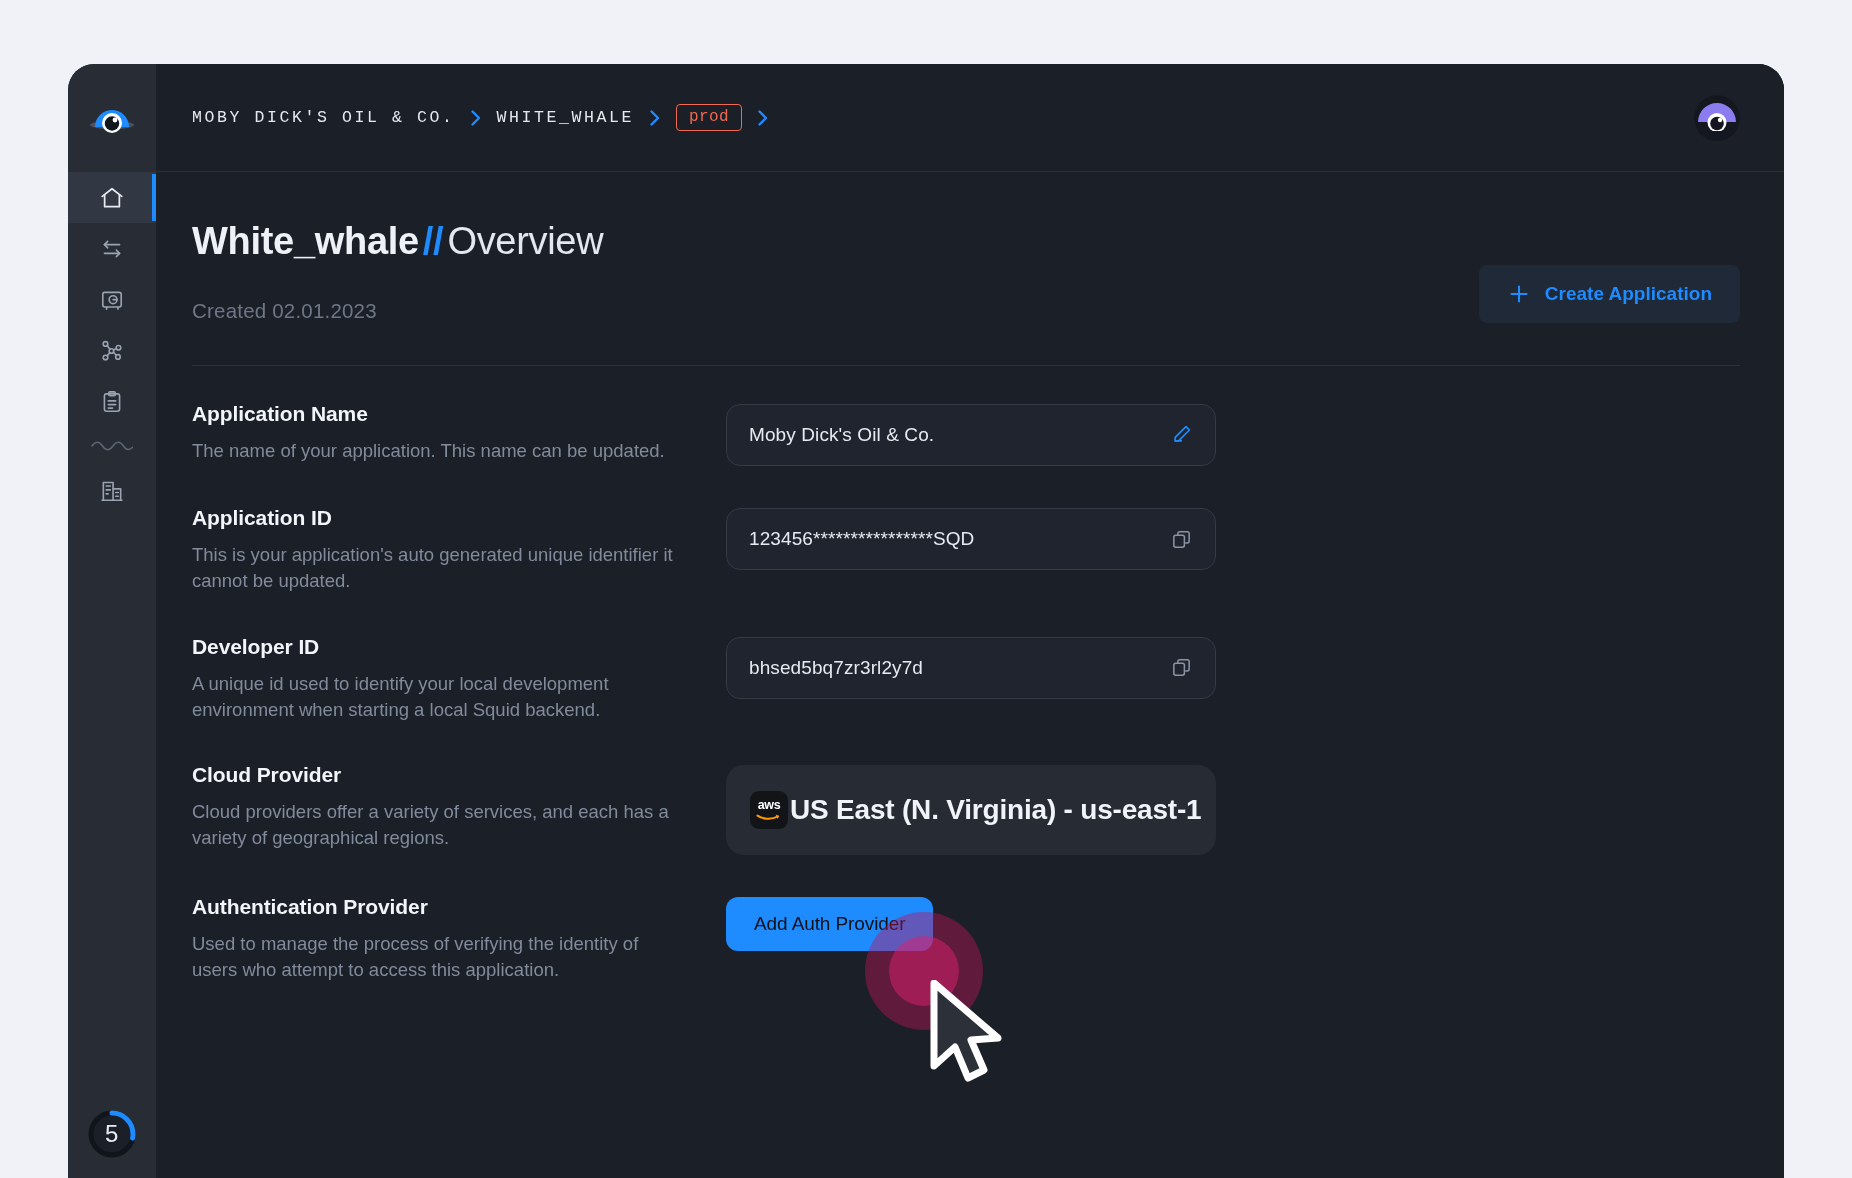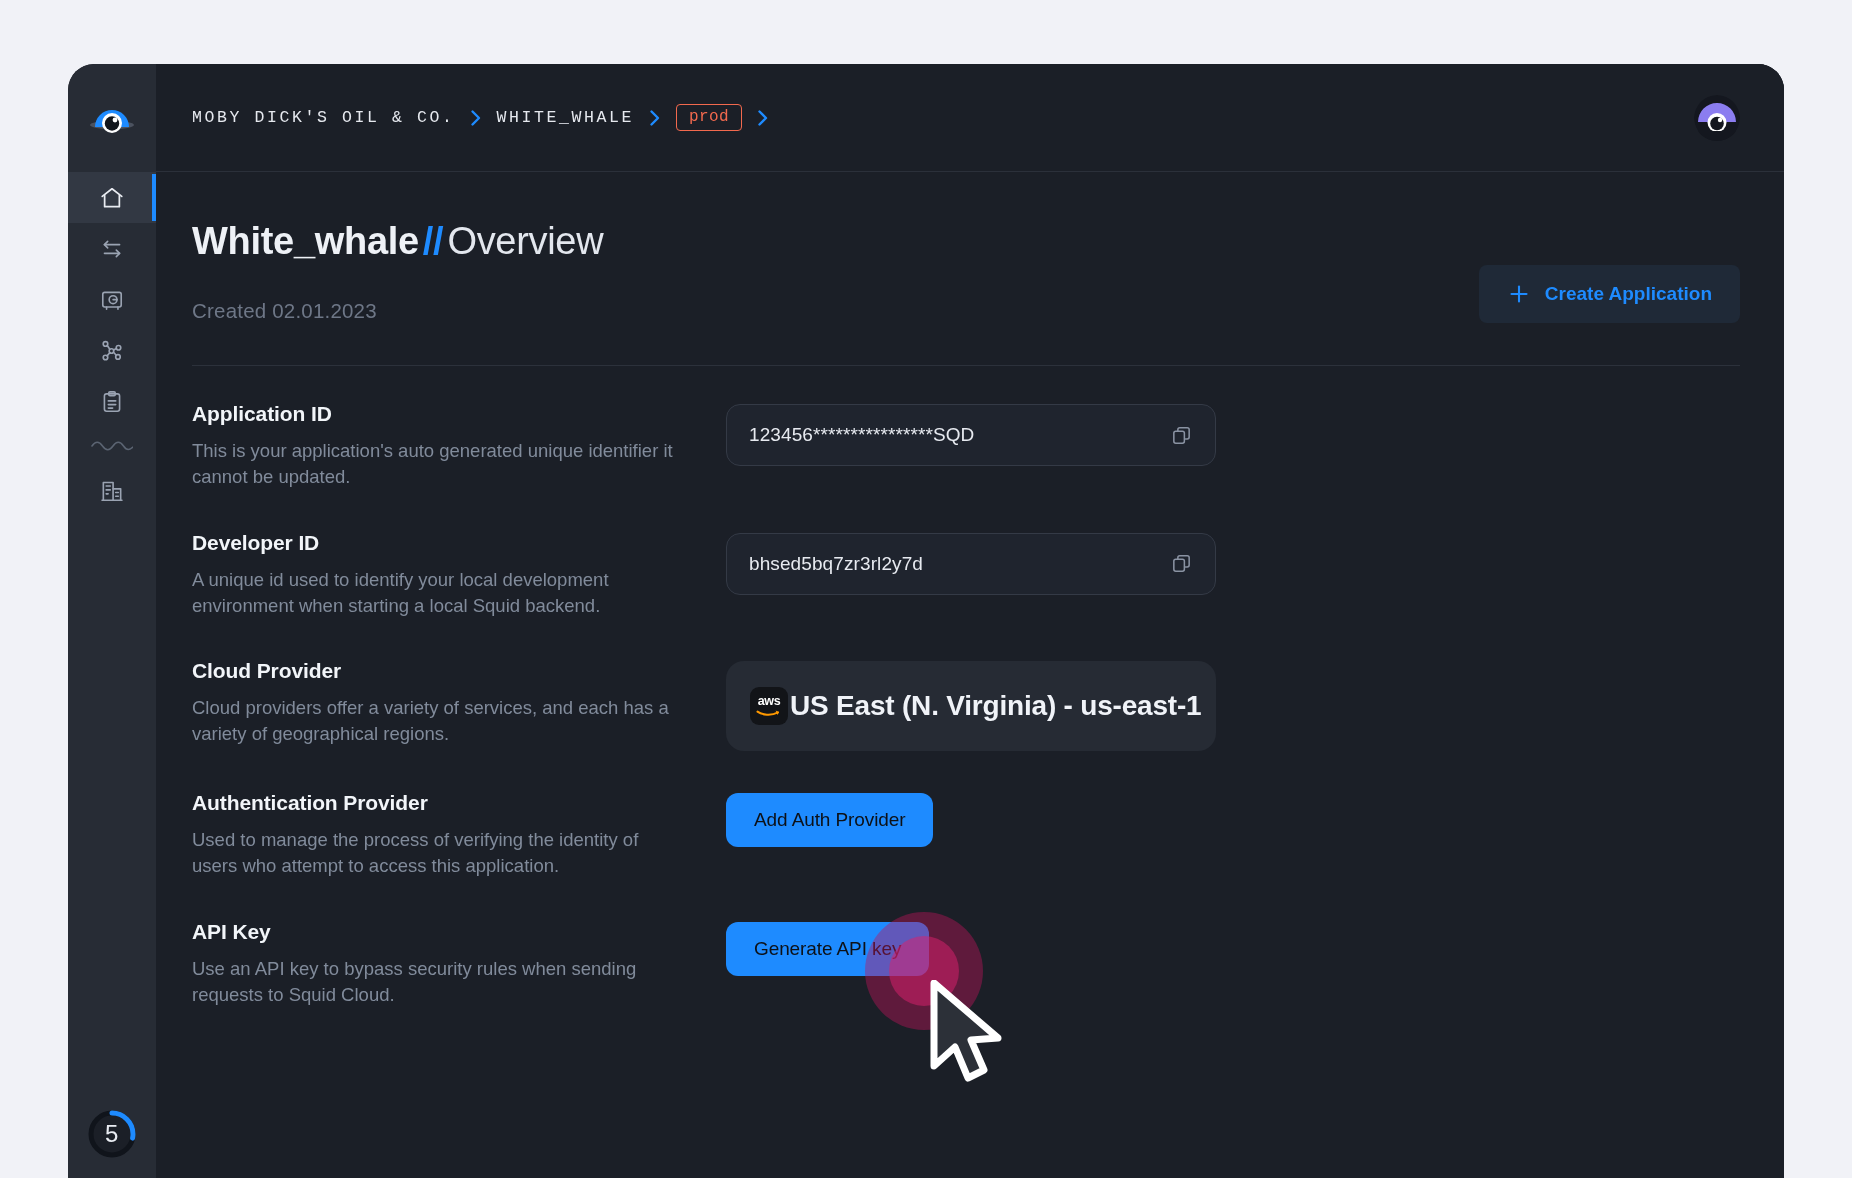--- a/index.html
+++ b/index.html
@@ -481,20 +481,37 @@
                 <path d="M4.5 12h15"></path>
               </svg>
             <span>Create Application</span>
           </button>
         </div>
 
         <div class="divider"></div>
 
         <div class="rows">
 
+          <div class="row">
+            <div class="row-label">
+              <h3>Application Name</h3>
+              <p>The name of your application. This name can be updated.</p>
+            </div>
+            <div class="row-control">
+              <div class="input-box">
+                <span class="value">Moby Dick's Oil &amp; Co.</span>
+                <button class="icon-btn">
+                  <svg width="24" height="24" viewBox="0 0 24 24" fill="none" stroke="#1e8bff" stroke-width="1.7" stroke-linecap="round" stroke-linejoin="round">
+                    <path d="M17 3.6 20.4 7 9.6 17.8H6.2v-3.4z"></path>
+                      <path d="M6.2 17.8h6"></path>
+                  </svg>
+                </button>
+              </div>
+            </div>
+          </div>
 
           <div class="row">
             <div class="row-label">
               <h3>Application ID</h3>
               <p>This is your application's auto generated unique identifier it cannot be updated.</p>
             </div>
             <div class="row-control">
               <div class="input-box">
                 <span class="value">123456****************SQD</span>
                 <button class="icon-btn">
@@ -547,29 +564,20 @@
           <div class="row">
             <div class="row-label">
               <h3>Authentication Provider</h3>
               <p>Used to manage the process of verifying the identity of users who attempt to access this application.</p>
             </div>
             <div class="row-control">
               <button class="btn-primary">Add Auth Provider</button>
             </div>
           </div>
 
-          <div class="row">
-            <div class="row-label">
-              <h3>API Key</h3>
-              <p>Use an API key to bypass security rules when sending requests to Squid Cloud.</p>
-            </div>
-            <div class="row-control">
-              <button class="btn-primary">Generate API key</button>
-            </div>
-          </div>
 
         </div>
       </div>
     </div>
   </div>
 
   <div class="ripple-outer" style="left:865px; top:912px;"></div>
   <div class="ripple-inner" style="left:889px; top:936px;"></div>
 
   <svg class="cursor-arrow" style="left:928px; top:980px;" width="78" height="105" viewBox="0 0 78 105">

